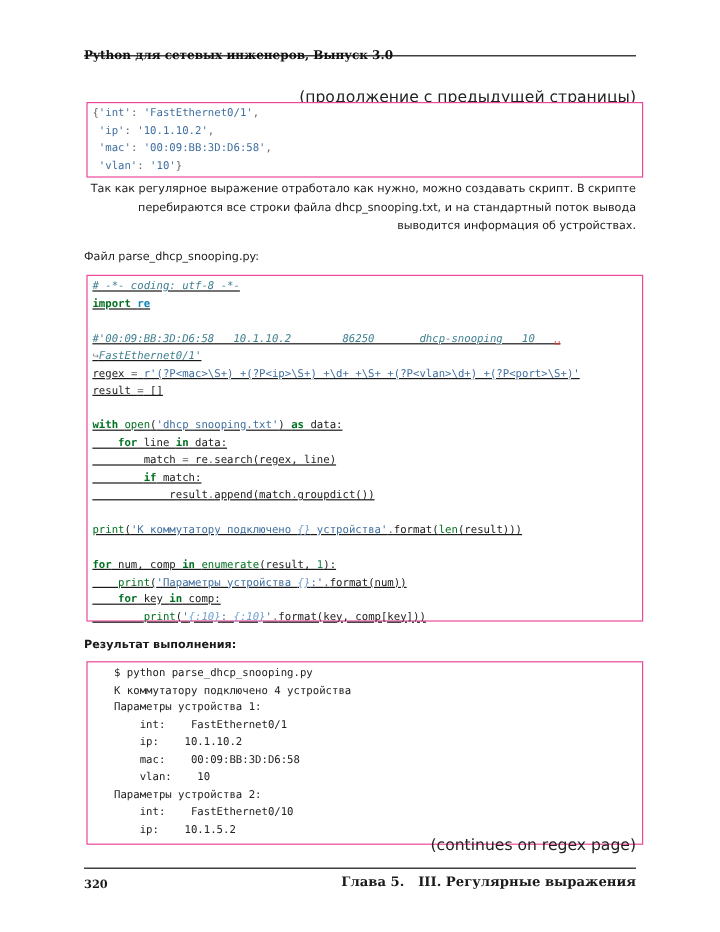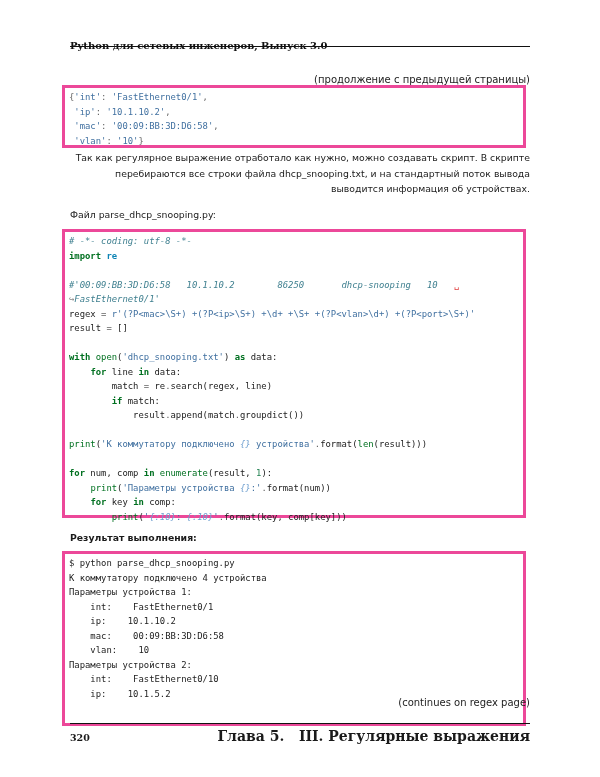--- a/index.html
+++ b/index.html
@@ -1,36 +1,36 @@
 <!DOCTYPE html>
 <html><head>
   <meta charset="utf-8">
   <style>
     html, body { margin: 0; padding: 0; background: #ffffff; }
     body { width: 600px; height: 777px; position: relative; overflow: hidden; font-family: "DejaVu Sans", sans-serif; color: #1a1a1a; }
     .header { position: absolute; left: 70px; top: 34px; width: 460px; }
     .header-title { font-family: "DejaVu Serif", serif; font-weight: bold; font-size: 10px; color: #111; }
     .header-rule { position: absolute; left: 70px; top: 46px; width: 460px; height: 1px; background: #111; }
-    .cont-label { position: absolute; right: 70px; font-size: 10px; color: #222; }
-    .codebox { position: absolute; left: 62px; width: 464px; border: 3px solid #ec4899; box-sizing: border-box; background: #fff; }
+    .cont-label { position: absolute; right: 70px; font-size: 13px; color: #222; }
+    .codebox { position: absolute; left: 72px; width: 464px; border: 1px solid #ec4899; box-sizing: border-box; background: #fff; }
     .code { font-family: "DejaVu Sans Mono", monospace; font-size: 8.9px; line-height: 14.5px; white-space: pre; padding: 2px 4px; color: #222; }
     .c-com { color: #408090; font-style: italic; }
     .c-kw { color: #007020; font-weight: bold; }
     .c-str { color: #4070a0; }
     .c-nb { color: #007020; }
     .c-nn { color: #0e84b5; font-weight: bold; }
     .c-op { color: #666666; }
     .c-int { color: #208050; }
     .c-si { color: #70a0d0; font-style: italic; }
     .c-cont { color: #888; }
     .c-red { color: #e04040; }
     .para { position: absolute; left: 70px; width: 460px; font-size: 9.3px; line-height: 15.5px; color: #1a1a1a; }
     .footer-rule { position: absolute; left: 70px; top: 723px; width: 460px; height: 1px; background: #111; }
     .footer-page { position: absolute; left: 70px; top: 732px; font-family: "DejaVu Serif", serif; font-weight: bold; font-size: 9.5px; }
-    .footer-chapter { position: absolute; right: 70px; top: 728px; font-family: "DejaVu Serif", serif; font-weight: bold; font-size: 14px; }
+    .footer-chapter { position: absolute; right: 70px; top: 728px; font-family: "DejaVu Serif", serif; font-weight: bold; font-size: 11px; }
   </style>
 </head>
 <body>
 
 <div class="header">
   <span class="header-title">Python для сетевых инженеров, Выпуск 3.0</span>
 </div>
 <div class="header-rule"></div>
 
 <div class="cont-label" style="top:74px;">(продолжение с предыдущей страницы)</div>
@@ -38,21 +38,21 @@
 <div class="codebox" style="top:85px; height:63px;">
   <div class="code"><span><span class="c-op">{</span><span class="c-str">'int'</span><span class="c-op">: </span><span class="c-str">'FastEthernet0/1'</span><span class="c-op">,</span></span>
 <span> <span class="c-str">'ip'</span><span class="c-op">: </span><span class="c-str">'10.1.10.2'</span><span class="c-op">,</span></span>
 <span> <span class="c-str">'mac'</span><span class="c-op">: </span><span class="c-str">'00:09:BB:3D:D6:58'</span><span class="c-op">,</span></span>
 <span> <span class="c-str">'vlan'</span><span class="c-op">: </span><span class="c-str">'10'</span><span class="c-op">}</span></span></div>
 </div>
 
 <div class="para" style="top:150px;text-align:right;">Так как регулярное выражение отработало как нужно, можно создавать скрипт. В скрипте перебираются все строки файла dhcp_snooping.txt, и на стандартный поток вывода выводится информация об устройствах.</div>
 <div class="para" style="top:207px;">Файл parse_dhcp_snooping.py:</div>
 
-<div class="codebox" style="top:229px; height:289px;">
+<div class="codebox" style="top:229px; height:289px;text-decoration:underline;">
   <div class="code"><span class="c-com"># -*- coding: utf-8 -*-</span>
 <span><span class="c-kw">import</span> <span class="c-nn">re</span></span>
 
 <span><span class="c-com">#'00:09:BB:3D:D6:58   10.1.10.2        86250       dhcp-snooping   10</span>   <span class="c-red">␣</span></span>
 <span><span class="c-cont">↪</span><span class="c-com">FastEthernet0/1'</span></span>
 <span>regex <span class="c-op">=</span> <span class="c-str">r'(?P&lt;mac&gt;\S+) +(?P&lt;ip&gt;\S+) +\d+ +\S+ +(?P&lt;vlan&gt;\d+) +(?P&lt;port&gt;\S+)'</span></span>
 <span>result <span class="c-op">=</span> []</span>
 
 <span><span class="c-kw">with</span> <span class="c-nb">open</span>(<span class="c-str">'dhcp_snooping.txt'</span>) <span class="c-kw">as</span> data:</span>
 <span>    <span class="c-kw">for</span> line <span class="c-kw">in</span> data:</span>
@@ -63,21 +63,21 @@
 <span><span class="c-nb">print</span>(<span class="c-str">'К коммутатору подключено </span><span class="c-si">{}</span><span class="c-str"> устройства'</span><span class="c-op">.</span>format(<span class="c-nb">len</span>(result)))</span>
 
 <span><span class="c-kw">for</span> num, comp <span class="c-kw">in</span> <span class="c-nb">enumerate</span>(result, <span class="c-int">1</span>):</span>
 <span>    <span class="c-nb">print</span>(<span class="c-str">'Параметры устройства </span><span class="c-si">{}</span><span class="c-str">:'</span><span class="c-op">.</span>format(num))</span>
 <span>    <span class="c-kw">for</span> key <span class="c-kw">in</span> comp:</span>
 <span>        <span class="c-nb">print</span>(<span class="c-str">'</span><span class="c-si">{:10}</span><span class="c-str">: </span><span class="c-si">{:10}</span><span class="c-str">'</span><span class="c-op">.</span>format(key, comp[key]))</span></div>
 </div>
 
 <div class="para" style="top:530px;font-weight:bold;">Результат выполнения:</div>
 
-<div class="codebox" style="top:551px; height:175px;">
+<div class="codebox" style="top:551px; height:153px;padding-left:18px;">
   <div class="code" id="output-code"><span>$ python parse_dhcp_snooping.py</span>
 <span>К коммутатору подключено 4 устройства</span>
 <span>Параметры устройства 1:</span>
 <span>    int:    FastEthernet0/1</span>
 <span>    ip:    10.1.10.2</span>
 <span>    mac:    00:09:BB:3D:D6:58</span>
 <span>    vlan:    10</span>
 <span>Параметры устройства 2:</span>
 <span>    int:    FastEthernet0/10</span>
 <span>    ip:    10.1.5.2</span></div>

